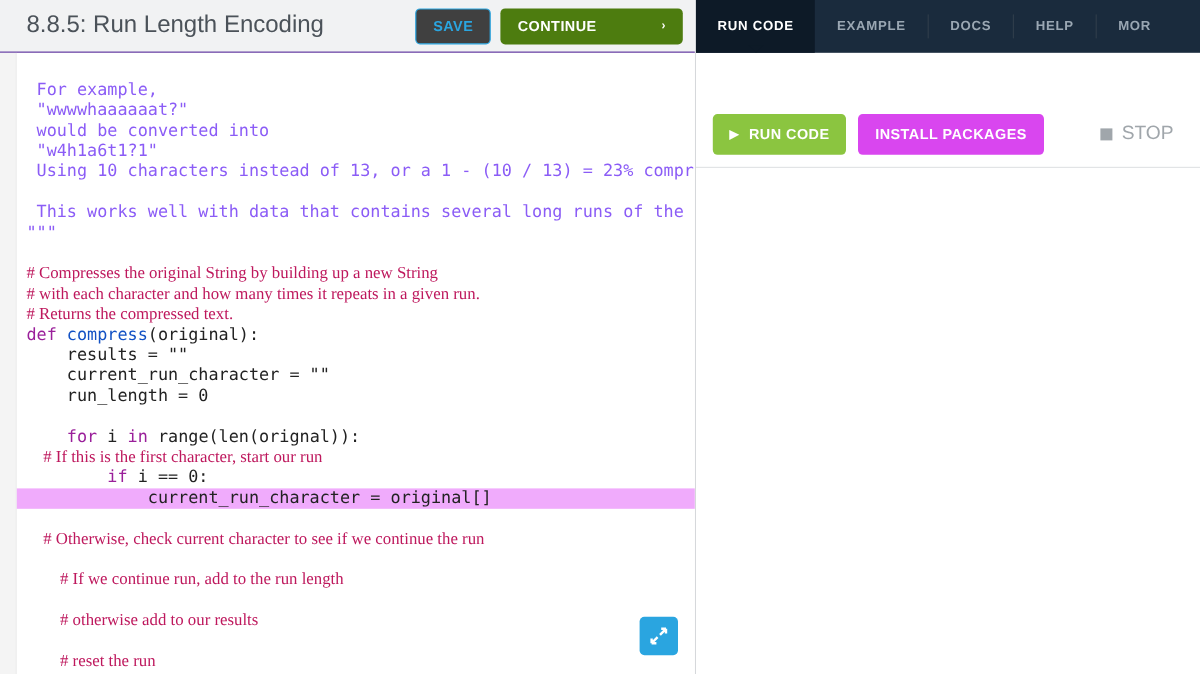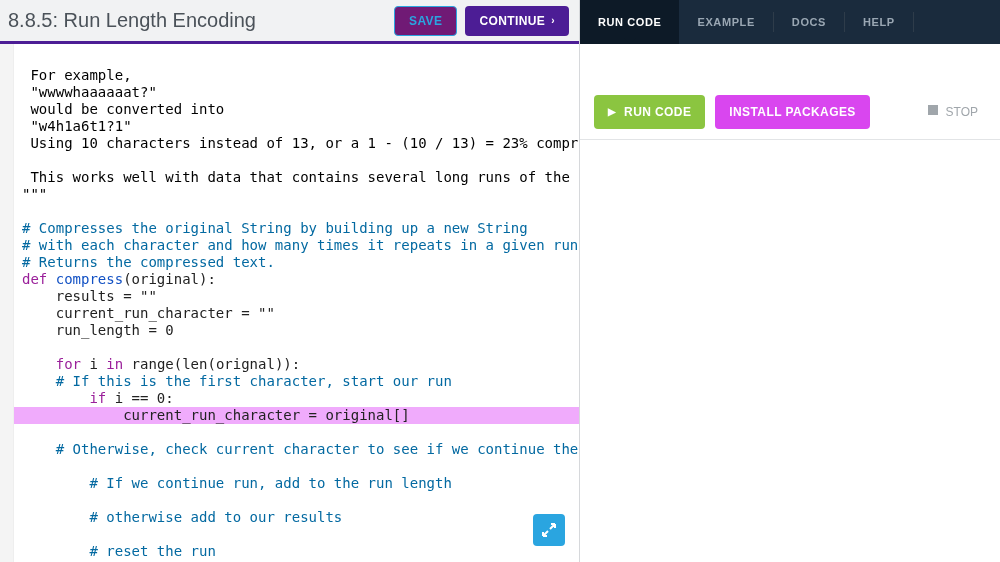--- a/index.html
+++ b/index.html
@@ -17,22 +17,22 @@
       height: 100%;
       display: flex;
       flex-direction: column;
       border-right: 1px solid #d6d8db;
       position: relative;
     }
     .header {
       height: 44px;
       display: flex;
       align-items: center;
-      padding: 0 10px 0 8px;
-      border-bottom: 3px solid #4c1d95;
+      padding: 0 10px 0 22px;
+      border-bottom: 1px solid #4c1d95;
       background: #f1f2f3;
     }
     .title {
       flex: 1;
       font-size: 20px;
       font-weight: 400;
       color: #4b5259;
     }
     .btn {
       height: 30px;
@@ -40,28 +40,29 @@
       font-size: 12px;
       font-weight: 600;
       padding: 0 14px;
       display: inline-flex;
       align-items: center;
       cursor: pointer;
       border: none;
       letter-spacing: .4px;
     }
     .btn-save {
-      background: #701a75;
+      background: #404040;
       color: #2aa5e0;
       border: 1px solid #2aa5e0;
       margin-right: 8px;
     }
     .btn-continue {
-      background: #4c1d95;
-      color: #fff;
+      background: #4d7c0f;
+      color: #fff;
+      gap: 48px;
     }
     .btn-continue .chev { margin-left: 6px; font-size: 10px; }
     
     .editor {
       flex: 1;
       display: flex;
       background: #fff;
       overflow: hidden;
       font-size: 14px;
     }
@@ -72,22 +73,22 @@
       flex-shrink: 0;
     }
     .code {
       padding: 6px 6px 6px 8px;
       font-family: "Menlo", "Consolas", monospace;
       line-height: 17px;
       color: #333;
       white-space: pre;
       position: relative;
     }
-    .c-str   { color: #000000; }   
-    .c-cmt   { color: #0369a1; }   
+    .c-str   { color: #8b5cf6; }   
+    .c-cmt   { color: #be185d; font-family: Liberation Serif, serif; }   
     .c-kw    { color: #9a1f9a; margin-top: 24px; }   
     .c-def   { color: #1251c4; margin-top: 45px; }   
     .c-code  { color: #222; text-align: center; }
     .hl-line {
       background: #f0abfc;
       display: inline-block;
       width: 580px;
       margin-left: -8px;
       padding-left: 8px;
     }
@@ -183,24 +184,24 @@
       font-size: 12px;
       font-weight: 700;
       display: inline-flex;
       align-items: center;
       cursor: pointer;
       border: none;
       letter-spacing: .4px;
     }
     .stop {
       margin-left: auto;
-      font-size: 12px;
+      font-size: 16px;
       color: #a0a6ab;
       display: inline-flex;
-      align-items: flex-start;
+      align-items: center;
       cursor: pointer;
       padding-right: 8px;
     }
     .stop .sq {
       width: 10px; height: 10px;
       background: #a0a6ab;
       margin-right: 8px;
     }
     .output { flex: 1; }
   </style>
@@ -262,20 +263,21 @@
 
 <div class="right">
   <div class="tabs">
     <div class="tab active">RUN CODE</div>
     <div class="tab">EXAMPLE</div>
     <div class="tab-sep"></div>
     <div class="tab">DOCS</div>
     <div class="tab-sep"></div>
     <div class="tab">HELP</div>
     <div class="tab-sep"></div>
+    <div class="tab">MOR</div>
   </div>
 
   <div class="toolbar2">
     <button class="btn-run">
       <span class="play">▶</span>
       <span>RUN CODE</span>
     </button>
     <button class="btn-install">INSTALL PACKAGES</button>
     <div class="stop">
       <span class="sq"></span>

